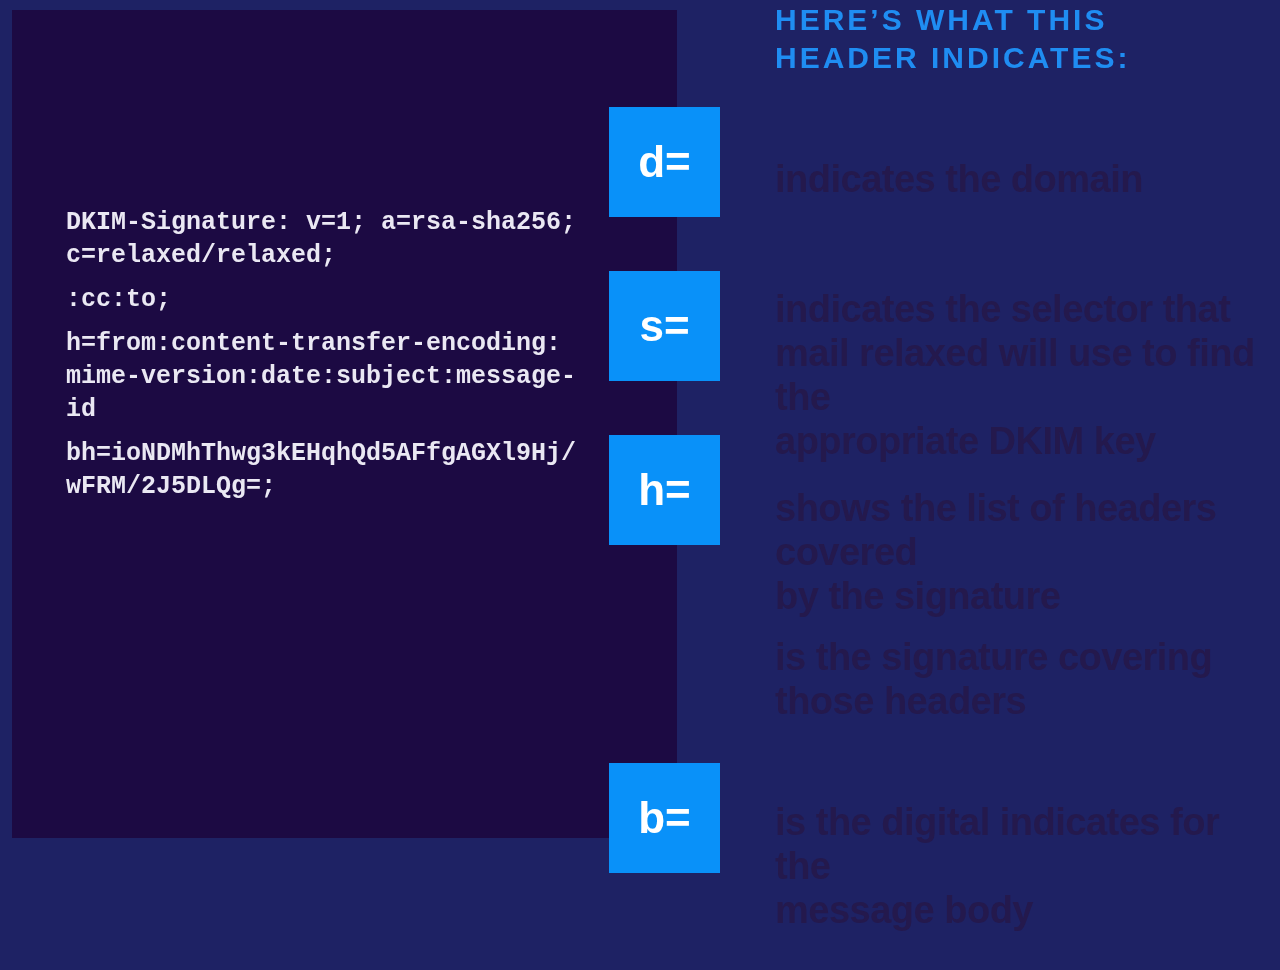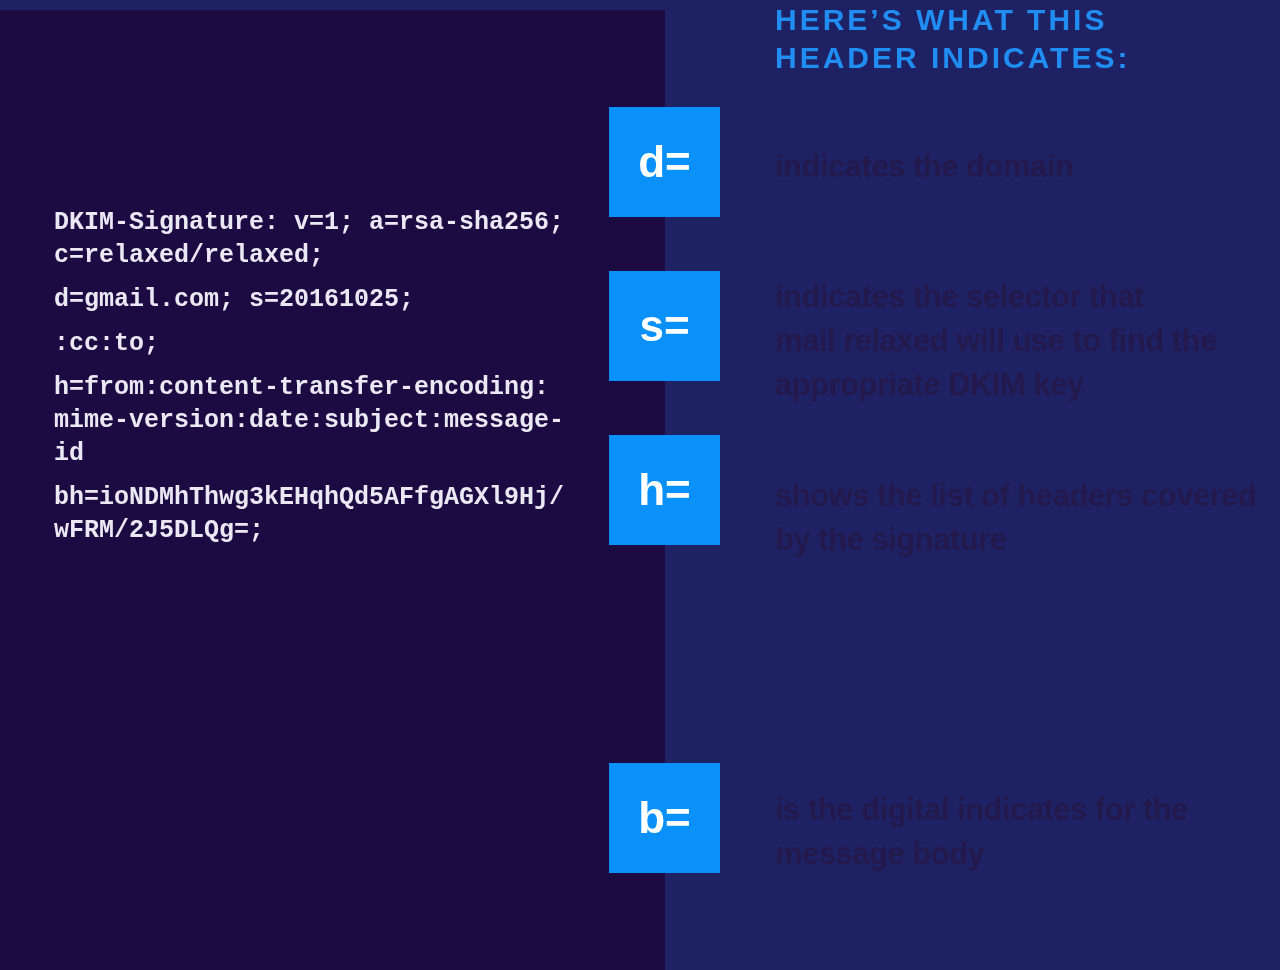--- a/index.html
+++ b/index.html
@@ -12,24 +12,24 @@
     font-family: "Liberation Sans", sans-serif;
   }
   .page {
     position: relative;
     width: 1280px;
     height: 970px;
     background: #1e2264;
   }
   .left-panel {
     position: absolute;
-    left: 0;
+    left: 12px;
     top: 10px;
     width: 665px;
-    height: 960px;
+    height: 828px;
     background: #1c0a43;
   }
   .code {
     position: absolute;
     left: 54px;
     top: 196px;
     width: 560px;
   }
   .code p {
     margin: 0 0 11px 0;
@@ -67,42 +67,42 @@
   .b1 { top: 107px; }
   .b2 { top: 271px; }
   .b3 { top: 435px; }
   .b4 { top: 600px; }
   .b5 { top: 763px; }
   .desc {
     position: absolute;
     left: 775px;
     width: 500px;
     font-weight: bold;
-    font-size: 31px;
+    font-size: 38px;
     line-height: 44px;
     letter-spacing: -0.5px;
     color: #24194d;
     white-space: pre-line;
+    margin-top: 12px;
   }
   .d1 { top: 145px; }
   .d2 { top: 275px; }
   .d3 { top: 474px; }
   .d4 { top: 623px; }
   .d5 { top: 788px; }
 </style>
 </head>
 <body>
 
 <div class="page">
 
   <div class="left-panel">
     <div class="code">
       <p>DKIM-Signature: v=1; a=rsa-sha256;
 c=relaxed/relaxed;</p>
-      <p>d=gmail.com; s=20161025;</p>
       <p>:cc:to;</p>
       <p>h=from:content-transfer-encoding:
 mime-version:date:subject:message-
 id</p>
       <p>bh=ioNDMhThwg3kEHqhQd5AFfgAGXl9Hj/
 wFRM/2J5DLQg=;</p>
     </div>
   </div>
 
   <div class="heading">HERE’S WHAT THIS
@@ -113,18 +113,20 @@
 
   <div class="badge b2">s=</div>
   <div class="desc d2">indicates the selector that
 mail relaxed will use to find the
 appropriate DKIM key</div>
 
   <div class="badge b3">h=</div>
   <div class="desc d3">shows the list of headers covered
 by the signature</div>
 
+  <div class="desc d4">is the signature covering
+those headers</div>
 
   <div class="badge b5">b=</div>
   <div class="desc d5">is the digital indicates for the
 message body</div>
 
 </div>
 
 </body></html>

